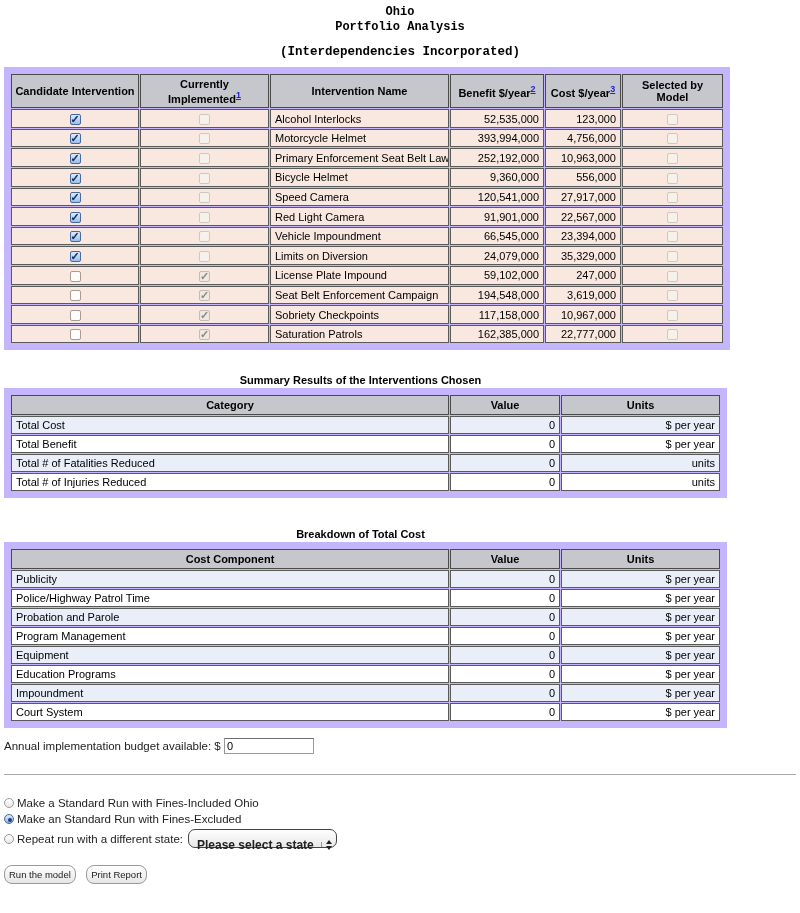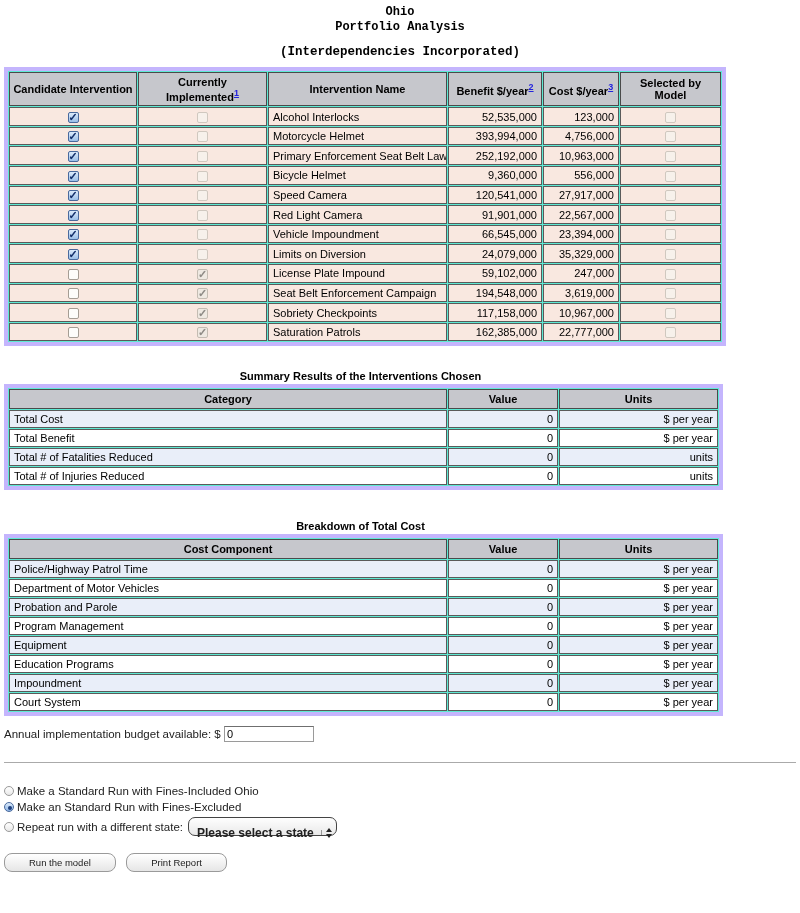--- a/index.html
+++ b/index.html
@@ -11,22 +11,22 @@
     color:#000;
   }
   
   .page-title { text-align:center; font-weight:bold; font-size:12px; line-height:1.25;font-family:Liberation Mono, monospace; }
   .page-title .sub { margin-top:10px; font-size:12.5px; }
 
   
   table.grid {
     border-collapse: separate;
     border-spacing: 1px;
-    background:#5eead4;
-    border: 4px solid #c4b5fd;
+    background:#c4b5fd;
+    border: 6px solid #c4b5fd;
     table-layout: fixed;
     width: 713px;
     font-size: 11px;
   }
   table.grid th {
     background: #c6c7cc;
     border: 1px solid #4a4a4a;
     font-weight: bold;
     padding: 3px 2px;
     text-align:center;
@@ -98,21 +98,21 @@
   .mac-select .arrows i.up { border-bottom:4.5px solid #222; margin-bottom:2px; }
   .mac-select .arrows i.dn { border-top:4.5px solid #222; }
 
   
   .btn-row { margin-top:16px; }
   .btn {
     font-family:"Liberation Sans", sans-serif;
     font-size:9.5px; color:#222;
     border:1px solid #9a9a9a; border-radius:8px;
     background:linear-gradient(#ffffff,#e6e6e6);
-    padding:3px 24px; margin-right:6px; cursor:pointer;
+    padding:3px 4px; margin-right:6px; cursor:pointer;
   }
 </style>
 </head>
 <body>
 
 <div class="page-title">
   <div>Ohio</div>
   <div>Portfolio Analysis</div>
   <div class="sub">(Interdependencies Incorporated)</div>
 </div>
@@ -286,26 +286,26 @@
       </colgroup>
     <thead>
       <tr>
         <th>Cost Component</th>
         <th>Value</th>
         <th>Units</th>
       </tr>
     </thead>
     <tbody>
         <tr>
+          <td>Publicity</td>
+          <td class="num">0</td>
+          <td class="num">$ per year</td>
+        </tr>
+        <tr>
           <td>Police/Highway Patrol Time</td>
-          <td class="num">0</td>
-          <td class="num">$ per year</td>
-        </tr>
-        <tr>
-          <td>Department of Motor Vehicles</td>
           <td class="num">0</td>
           <td class="num">$ per year</td>
         </tr>
         <tr>
           <td>Probation and Parole</td>
           <td class="num">0</td>
           <td class="num">$ per year</td>
         </tr>
         <tr>
           <td>Program Management</td>

